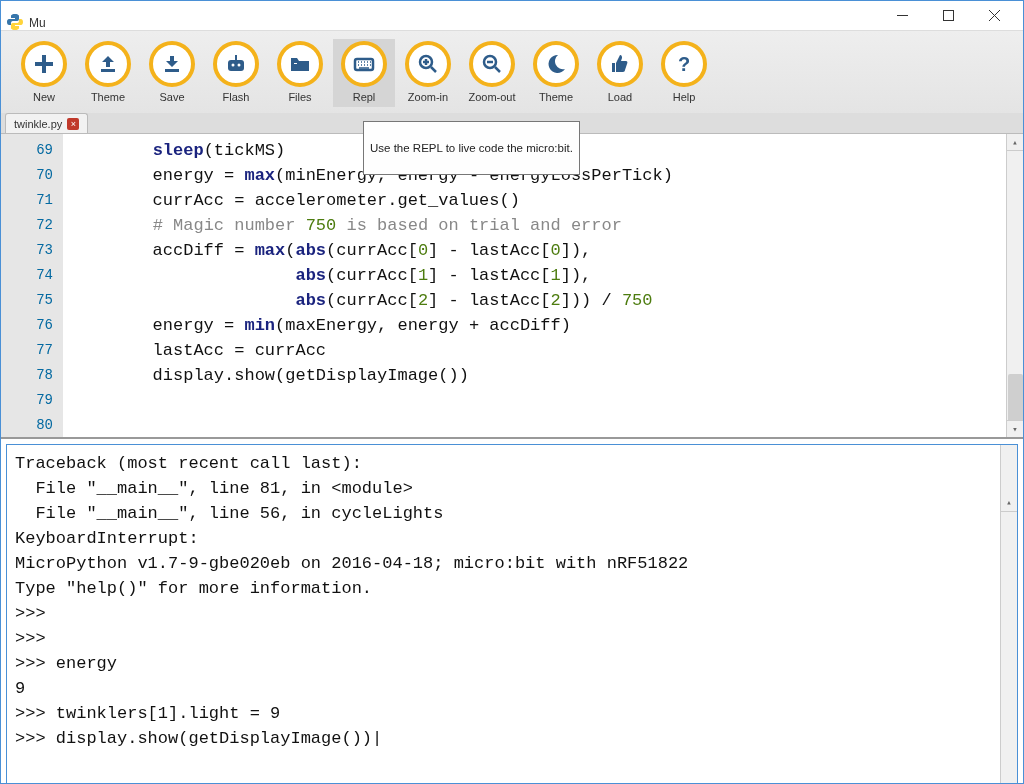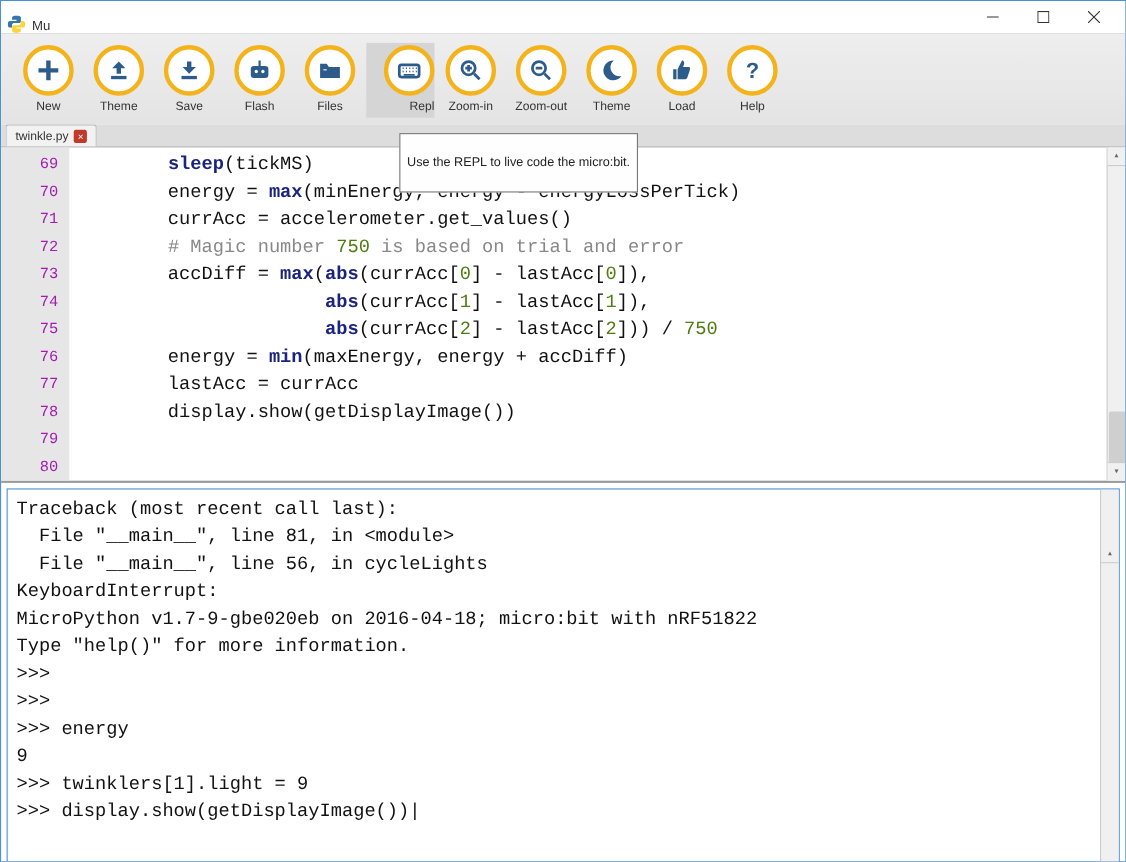--- a/index.html
+++ b/index.html
@@ -37,21 +37,21 @@
   gap: 2px;
   align-items: flex-start;
   position: relative;
 }
 .toolbtn {
   display: flex; flex-direction: column; align-items: center;
   width: 62px;
   padding: 2px 0 4px;
   cursor: pointer;
 }
-.toolbtn.active { background: #d5d5d5; align-items: flex-end; }
+.toolbtn.active { background: #d5d5d5; }
 .toolbtn .toollabel { font-size: 11px; color: #333; margin-top: 4px; }
 .toolcircle {
   width: 46px; height: 46px; border-radius: 50%;
   border: 4px solid #f4b21b;
   background: #fff;
   display: flex; align-items: center; justify-content: center;
 }
 .toolcircle svg { width: 22px; height: 22px; }
 .icon-blue { fill: #2e5c8a; }
 .icon-stroke { stroke: #2e5c8a; stroke-width: 2.5; fill: none; }
@@ -102,21 +102,21 @@
   display: flex;
   font-family: Consolas, "Courier New", monospace;
   font-size: 17px;
   overflow: hidden;
   border-bottom: 2px solid #999;
   position: relative;
 }
 .gutter {
   width: 62px;
   background: #e6e6e6;
-  color: #a21caf;
+  color: #0369a1;
   text-align: right;
   padding: 4px 10px 0 0;
   font-size: 14px;
   line-height: 25px;
 }
 .code {
   flex: 1;
   padding: 4px 0 0 8px;
   line-height: 25px;
   white-space: pre;

